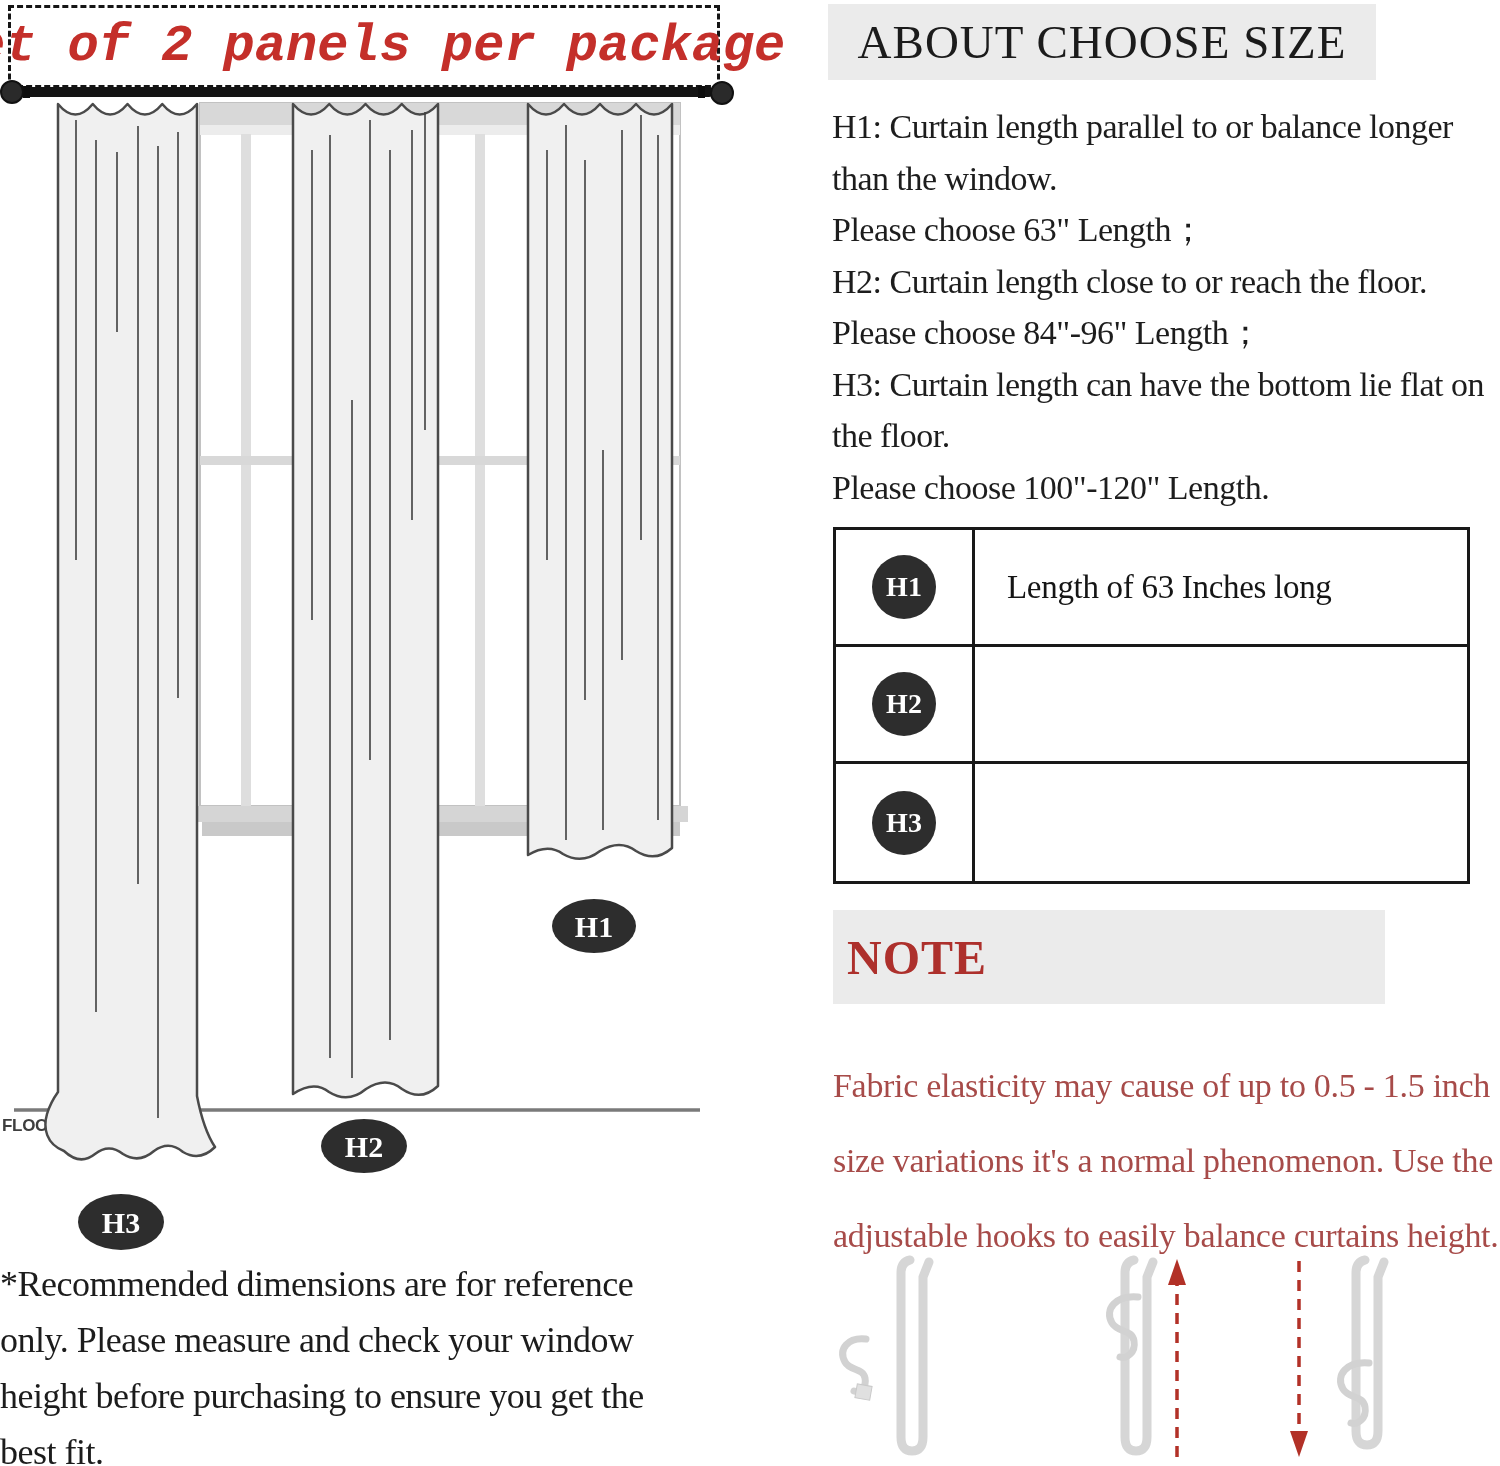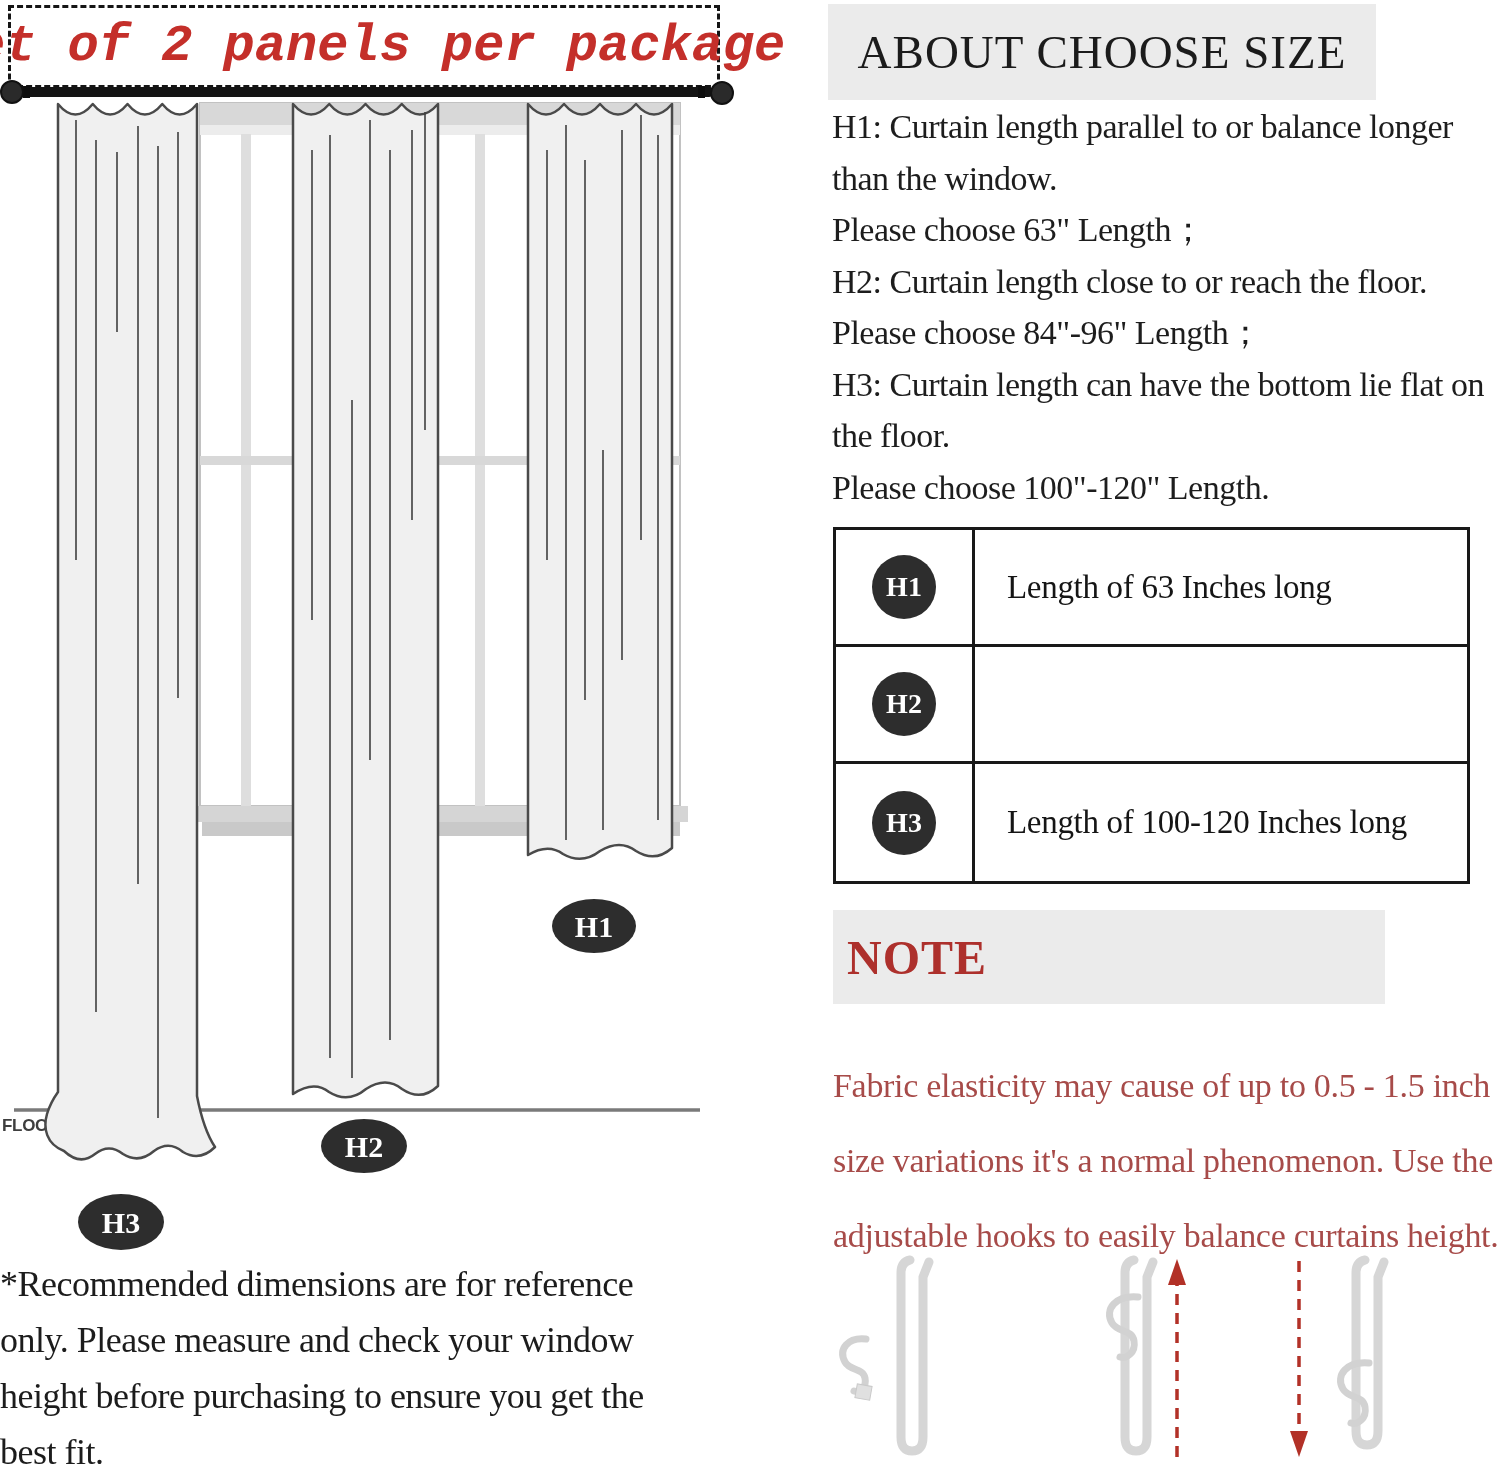--- a/index.html
+++ b/index.html
@@ -20,21 +20,21 @@
     font-weight:700;font-style:italic;
     font-size:52px;color:#c42f2a;letter-spacing:0px;white-space:nowrap;
   }
   .footnote{
     left:0px;top:1256px;width:662px;
     font-size:36px;line-height:56px;letter-spacing:-0.5px;color:#1c1c1c;
   }
 
   
   .size-title-bar{
-    left:828px;top:4px;width:548px;height:96px;background:#ebebeb;
+    left:828px;top:4px;width:548px;height:76px;background:#ebebeb;
     display:flex;align-items:center;justify-content:center;
   }
   .size-title-bar span{
     font-size:47px;color:#1b1b1b;letter-spacing:1px;white-space:nowrap;
   }
   .size-desc{
     left:832px;top:101px;width:676px;
     font-size:34px;line-height:51.5px;letter-spacing:-0.5px;color:#1d1d1d;
   }
   .size-desc p{margin:0;}
@@ -197,21 +197,20 @@
   </div>
   <div class="row">
     <div class="badge-cell">
         <div class="badge">H2</div>
       </div>
   </div>
   <div class="row">
     <div class="badge-cell">
         <div class="badge">H3</div>
       </div>
-    <div class="text-cell">Length of 100-120 Inches long</div>
   </div>
 </div>
 
 <div class="abs note-bar">
   <span>NOTE</span>
 </div>
 
 <div class="abs note-text">Fabric elasticity may cause of up to 0.5 - 1.5 inch size variations it's a normal phenomenon. Use the adjustable hooks to easily balance curtains height.</div>
 
 <svg class="abs" style="left:820px;top:1235px;" width="680" height="228" viewBox="0 0 680 228">

